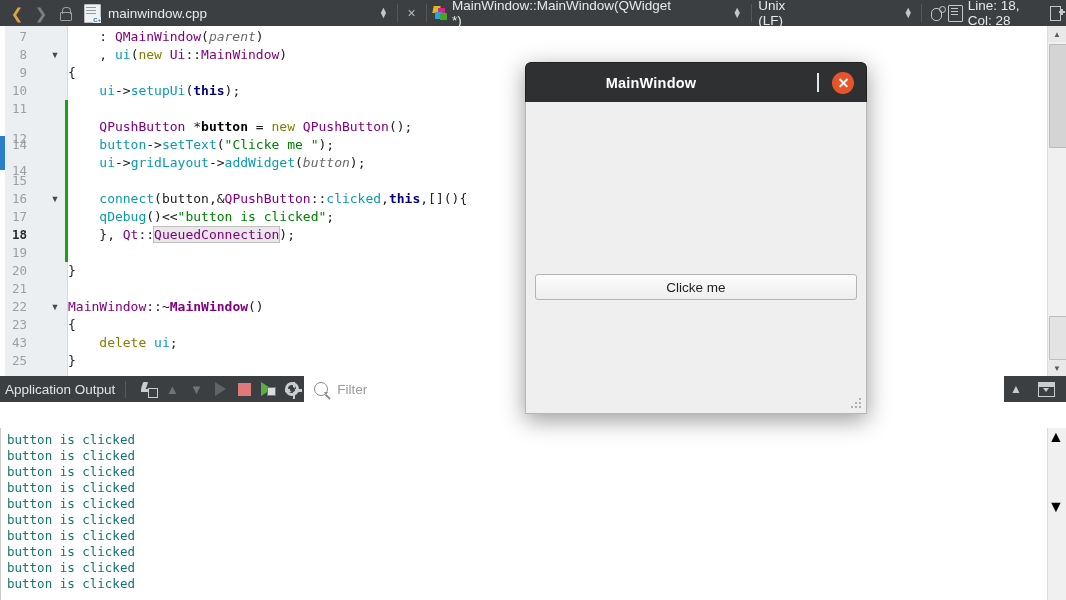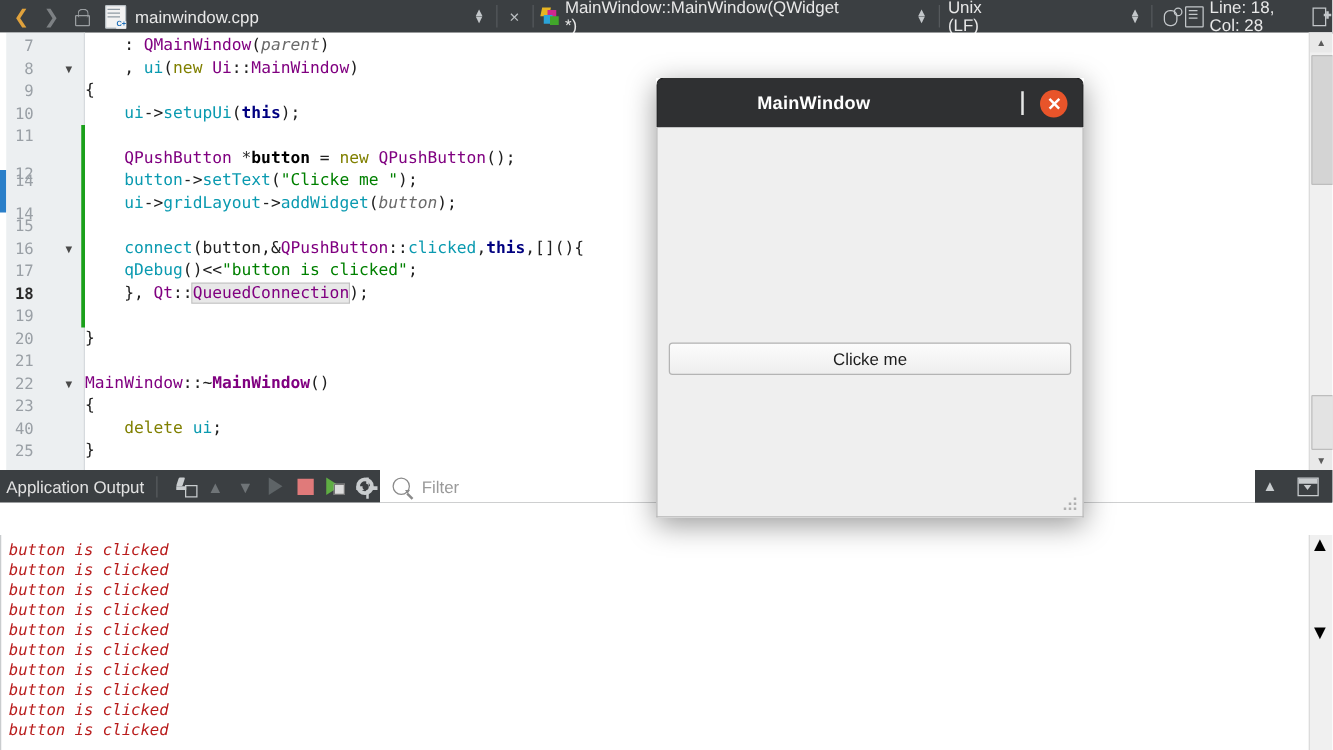--- a/index.html
+++ b/index.html
@@ -271,21 +271,21 @@
         <div class="gl" style="top: 164px;">16</div>
         <div class="fold" style="top: 164px;">▼</div>
         <div class="gl" style="top: 182px;">17</div>
         <div class="gl cur" style="top: 200px;">18</div>
         <div class="gl" style="top: 218px;">19</div>
         <div class="gl" style="top: 236px; margin-left: 47px;">20</div>
         <div class="gl" style="top: 254px;">21</div>
         <div class="gl" style="top: 272px;">22</div>
         <div class="fold" style="top: 272px;">▼</div>
         <div class="gl" style="top: 290px;">23</div>
-        <div class="gl" style="top: 308px;">40</div>
+        <div class="gl" style="top: 308px;">43</div>
         <div class="gl" style="top: 326px;">25</div>
         <div class="changebar" style="top: 74px; height: 162px; background: rgb(26, 160, 26);"></div>
       </div>
     <div class="code" id="codeArea" style="padding-top: 2px;"><div class="ln" style="height: 18px;">    <span class="op">: </span><span class="typ">QMainWindow</span><span class="op">(</span><span class="par">parent</span><span class="op">)</span></div><div class="ln" style="height: 18px;">    <span class="op">, </span><span class="fn">ui</span><span class="op">(</span><span class="kw">new</span><span class="op"> </span><span class="typ">Ui</span><span class="op">::</span><span class="typ">MainWindow</span><span class="op">)</span></div><div class="ln" style="height: 18px;"><span class="op">{</span></div><div class="ln" style="height: 18px;">    <span class="fn">ui</span><span class="op">-&gt;</span><span class="fn">setupUi</span><span class="op">(</span><span class="kw2">this</span><span class="op">);</span></div><div class="ln" style="height: 18px;">&nbsp;</div><div class="ln" style="height: 18px;">    <span class="typ">QPushButton</span><span class="op"> *</span><span class="var">button</span><span class="op"> = </span><span class="kw">new</span><span class="op"> </span><span class="typ">QPushButton</span><span class="op">();</span></div><div class="ln" style="height: 18px;">    <span class="fn">button</span><span class="op">-&gt;</span><span class="fn">setText</span><span class="op">(</span><span class="str">"Clicke me "</span><span class="op">);</span></div><div class="ln" style="height: 18px;">    <span class="fn">ui</span><span class="op">-&gt;</span><span class="fn">gridLayout</span><span class="op">-&gt;</span><span class="fn">addWidget</span><span class="op">(</span><span class="par">button</span><span class="op">);</span></div><div class="ln" style="height: 18px;">&nbsp;</div><div class="ln" style="height: 18px;">    <span class="fn">connect</span><span class="op">(button,&amp;</span><span class="typ">QPushButton</span><span class="op">::</span><span class="fn">clicked</span><span class="op">,</span><span class="kw2">this</span><span class="op">,[](){</span></div><div class="ln" style="height: 18px;">    <span class="fn">qDebug</span><span class="op">()</span><span class="op">&lt;&lt;</span><span class="str">"button is clicked"</span><span class="op">;</span></div><div class="ln" style="height: 18px;">    <span class="op">}, </span><span class="typ">Qt</span><span class="op">::</span><span class="occ typ">QueuedConnection</span><span class="op">);</span></div><div class="ln" style="height: 18px;">&nbsp;</div><div class="ln" style="height: 18px;"><span class="op">}</span></div><div class="ln" style="height: 18px;">&nbsp;</div><div class="ln" style="height: 18px;"><span class="typ">MainWindow</span><span class="op">::~</span><span class="typ2">MainWindow</span><span class="op">()</span></div><div class="ln" style="height: 18px;"><span class="op">{</span></div><div class="ln" style="height: 18px;">    <span class="kw">delete</span><span class="op"> </span><span class="fn">ui</span><span class="op">;</span></div><div class="ln" style="height: 18px;"><span class="op">}</span></div></div>
   </div>
 
   <div class="vscroll">
     <div class="arrowT">▲</div>
     <div class="thumb" style="top:18px;height:102px;"></div>
     <div class="thumb" style="top:290px;height:42px;background:#e3e3e3;"></div>
@@ -335,21 +335,21 @@
         <span class="ob-ico">
             <span class="ic-caret">▲</span>
           </span>
         <span class="ob-ico">
             <span class="ic-minmax"></span>
           </span>
       </span>
     </div>
 
 
-    <div class="outtext" id="outText" style="color: #b91c1c; font-style: italic;">
+    <div class="outtext" id="outText" style="color: #0f766e;">
         <div>button is clicked</div>
         <div>button is clicked</div>
         <div>button is clicked</div>
         <div>button is clicked</div>
         <div>button is clicked</div>
         <div>button is clicked</div>
         <div>button is clicked</div>
         <div>button is clicked</div>
         <div>button is clicked</div>
         <div>button is clicked</div>

